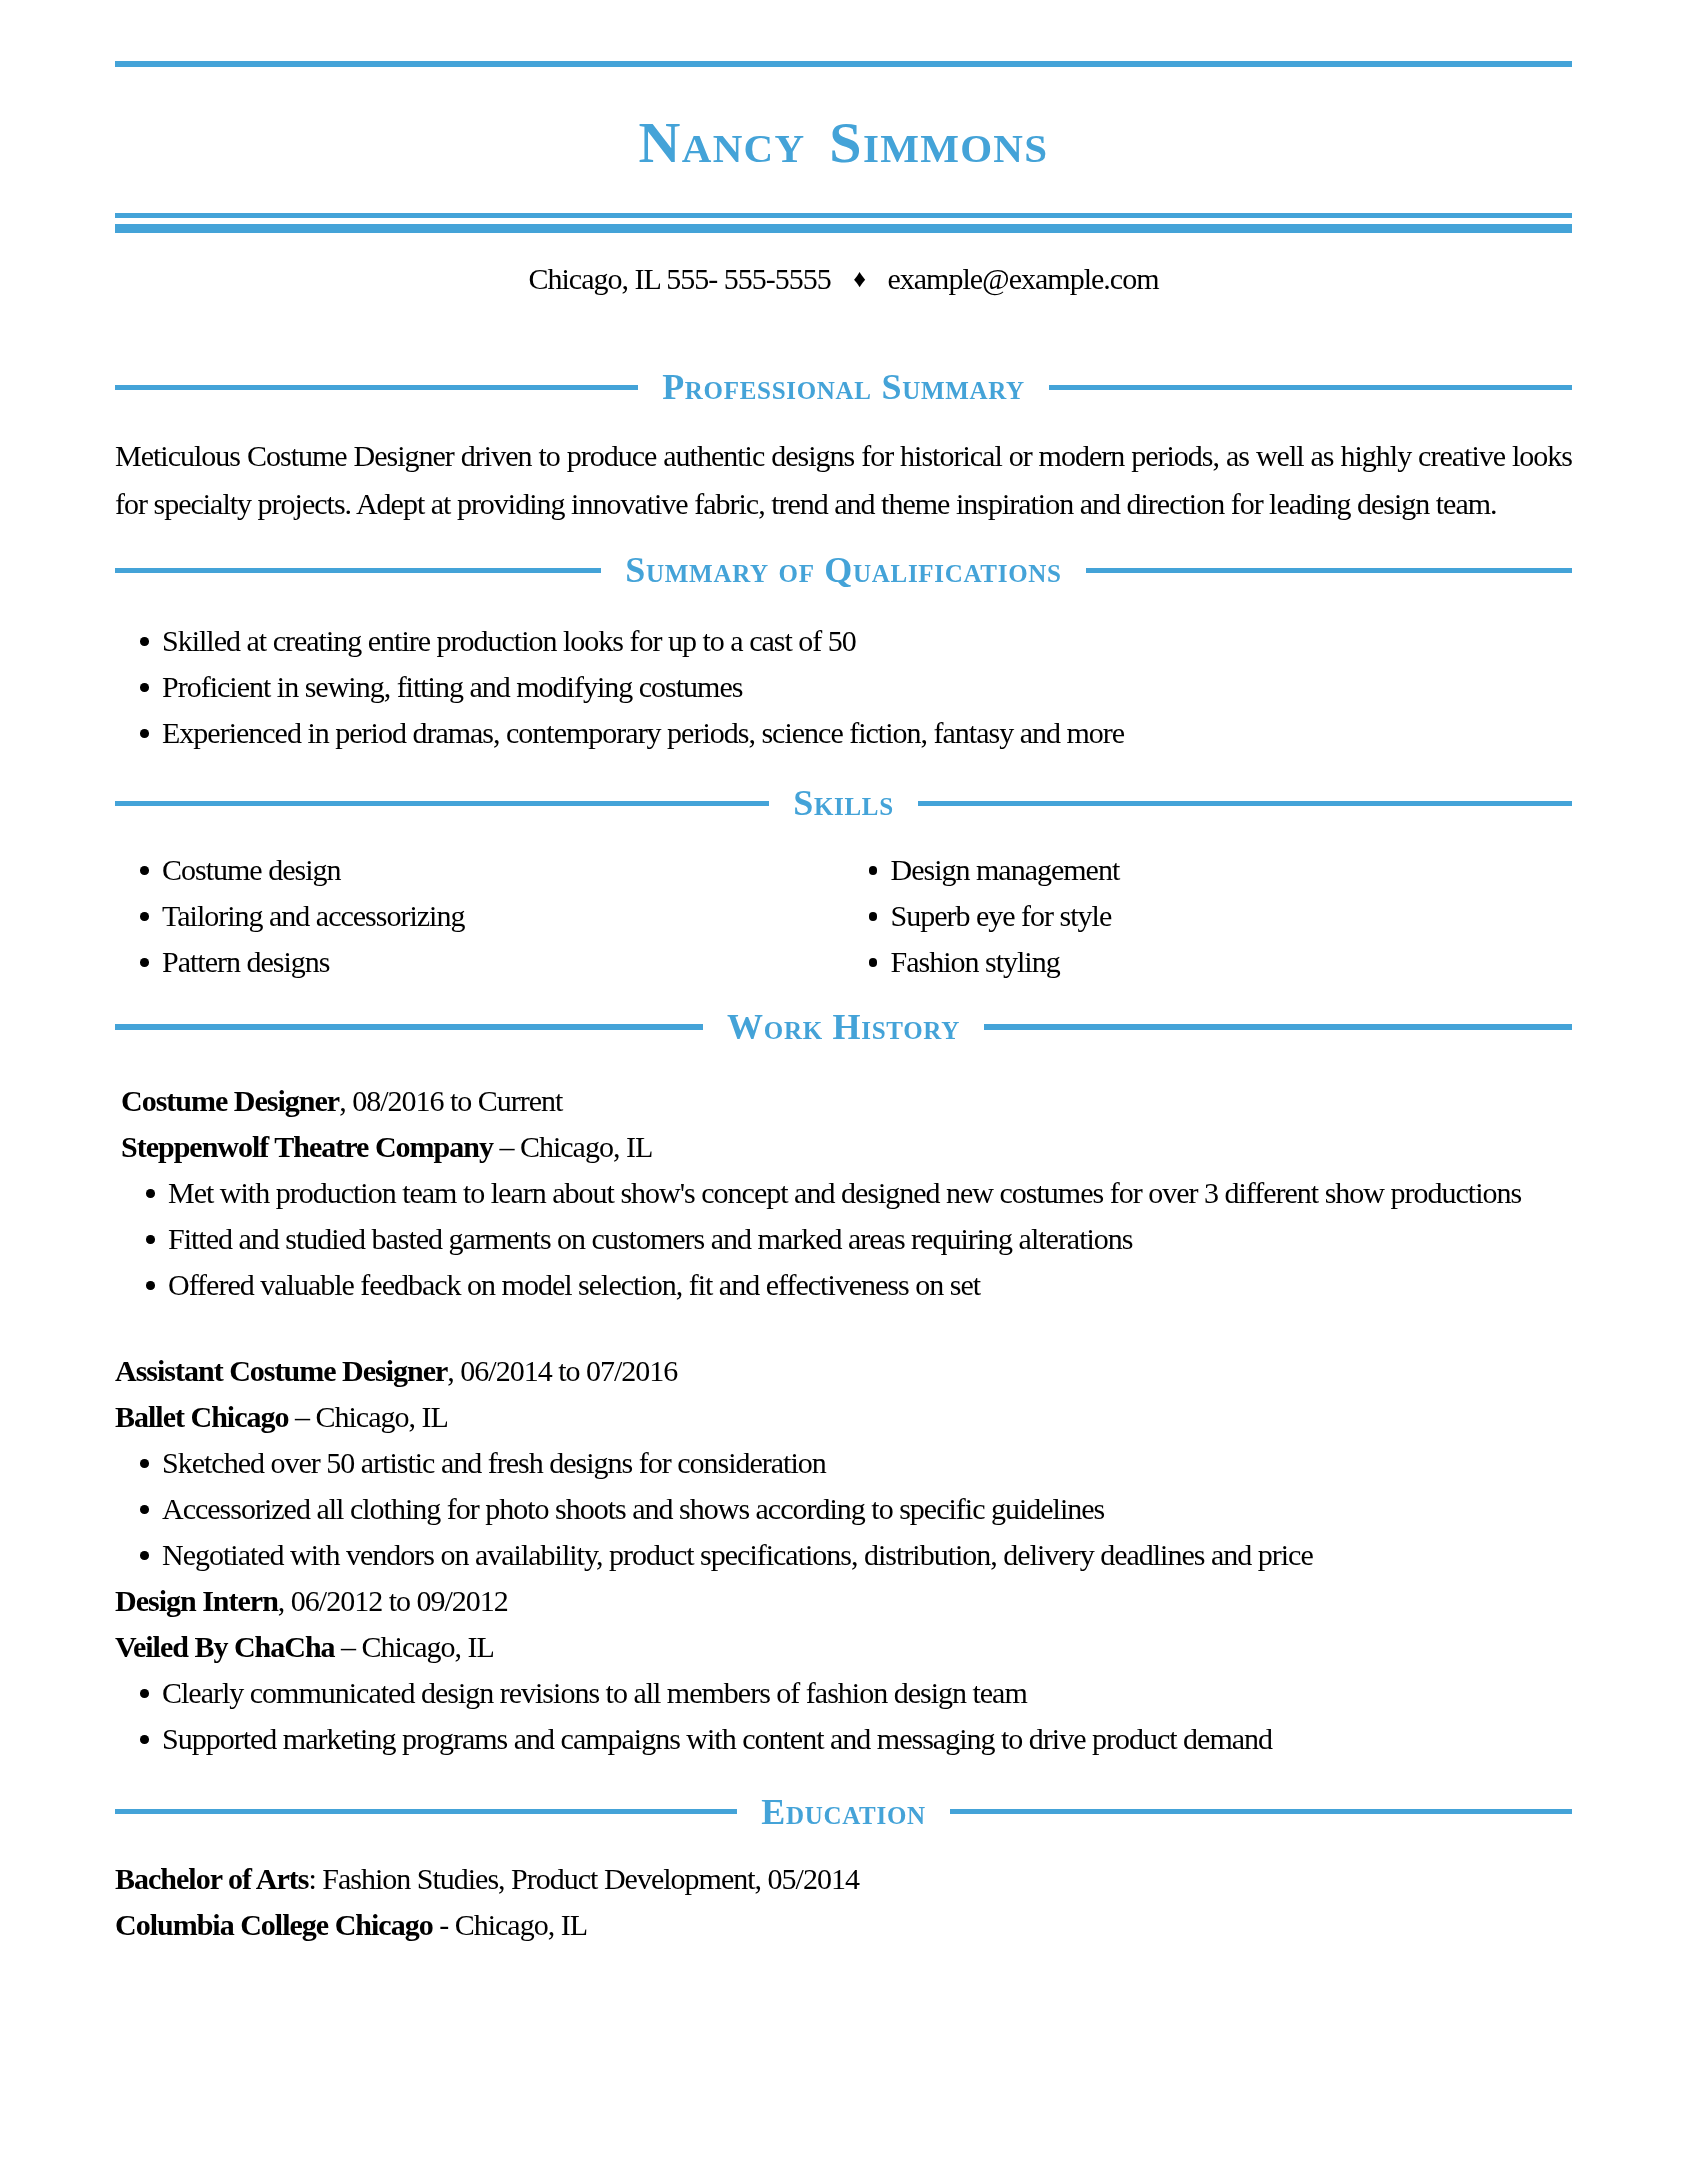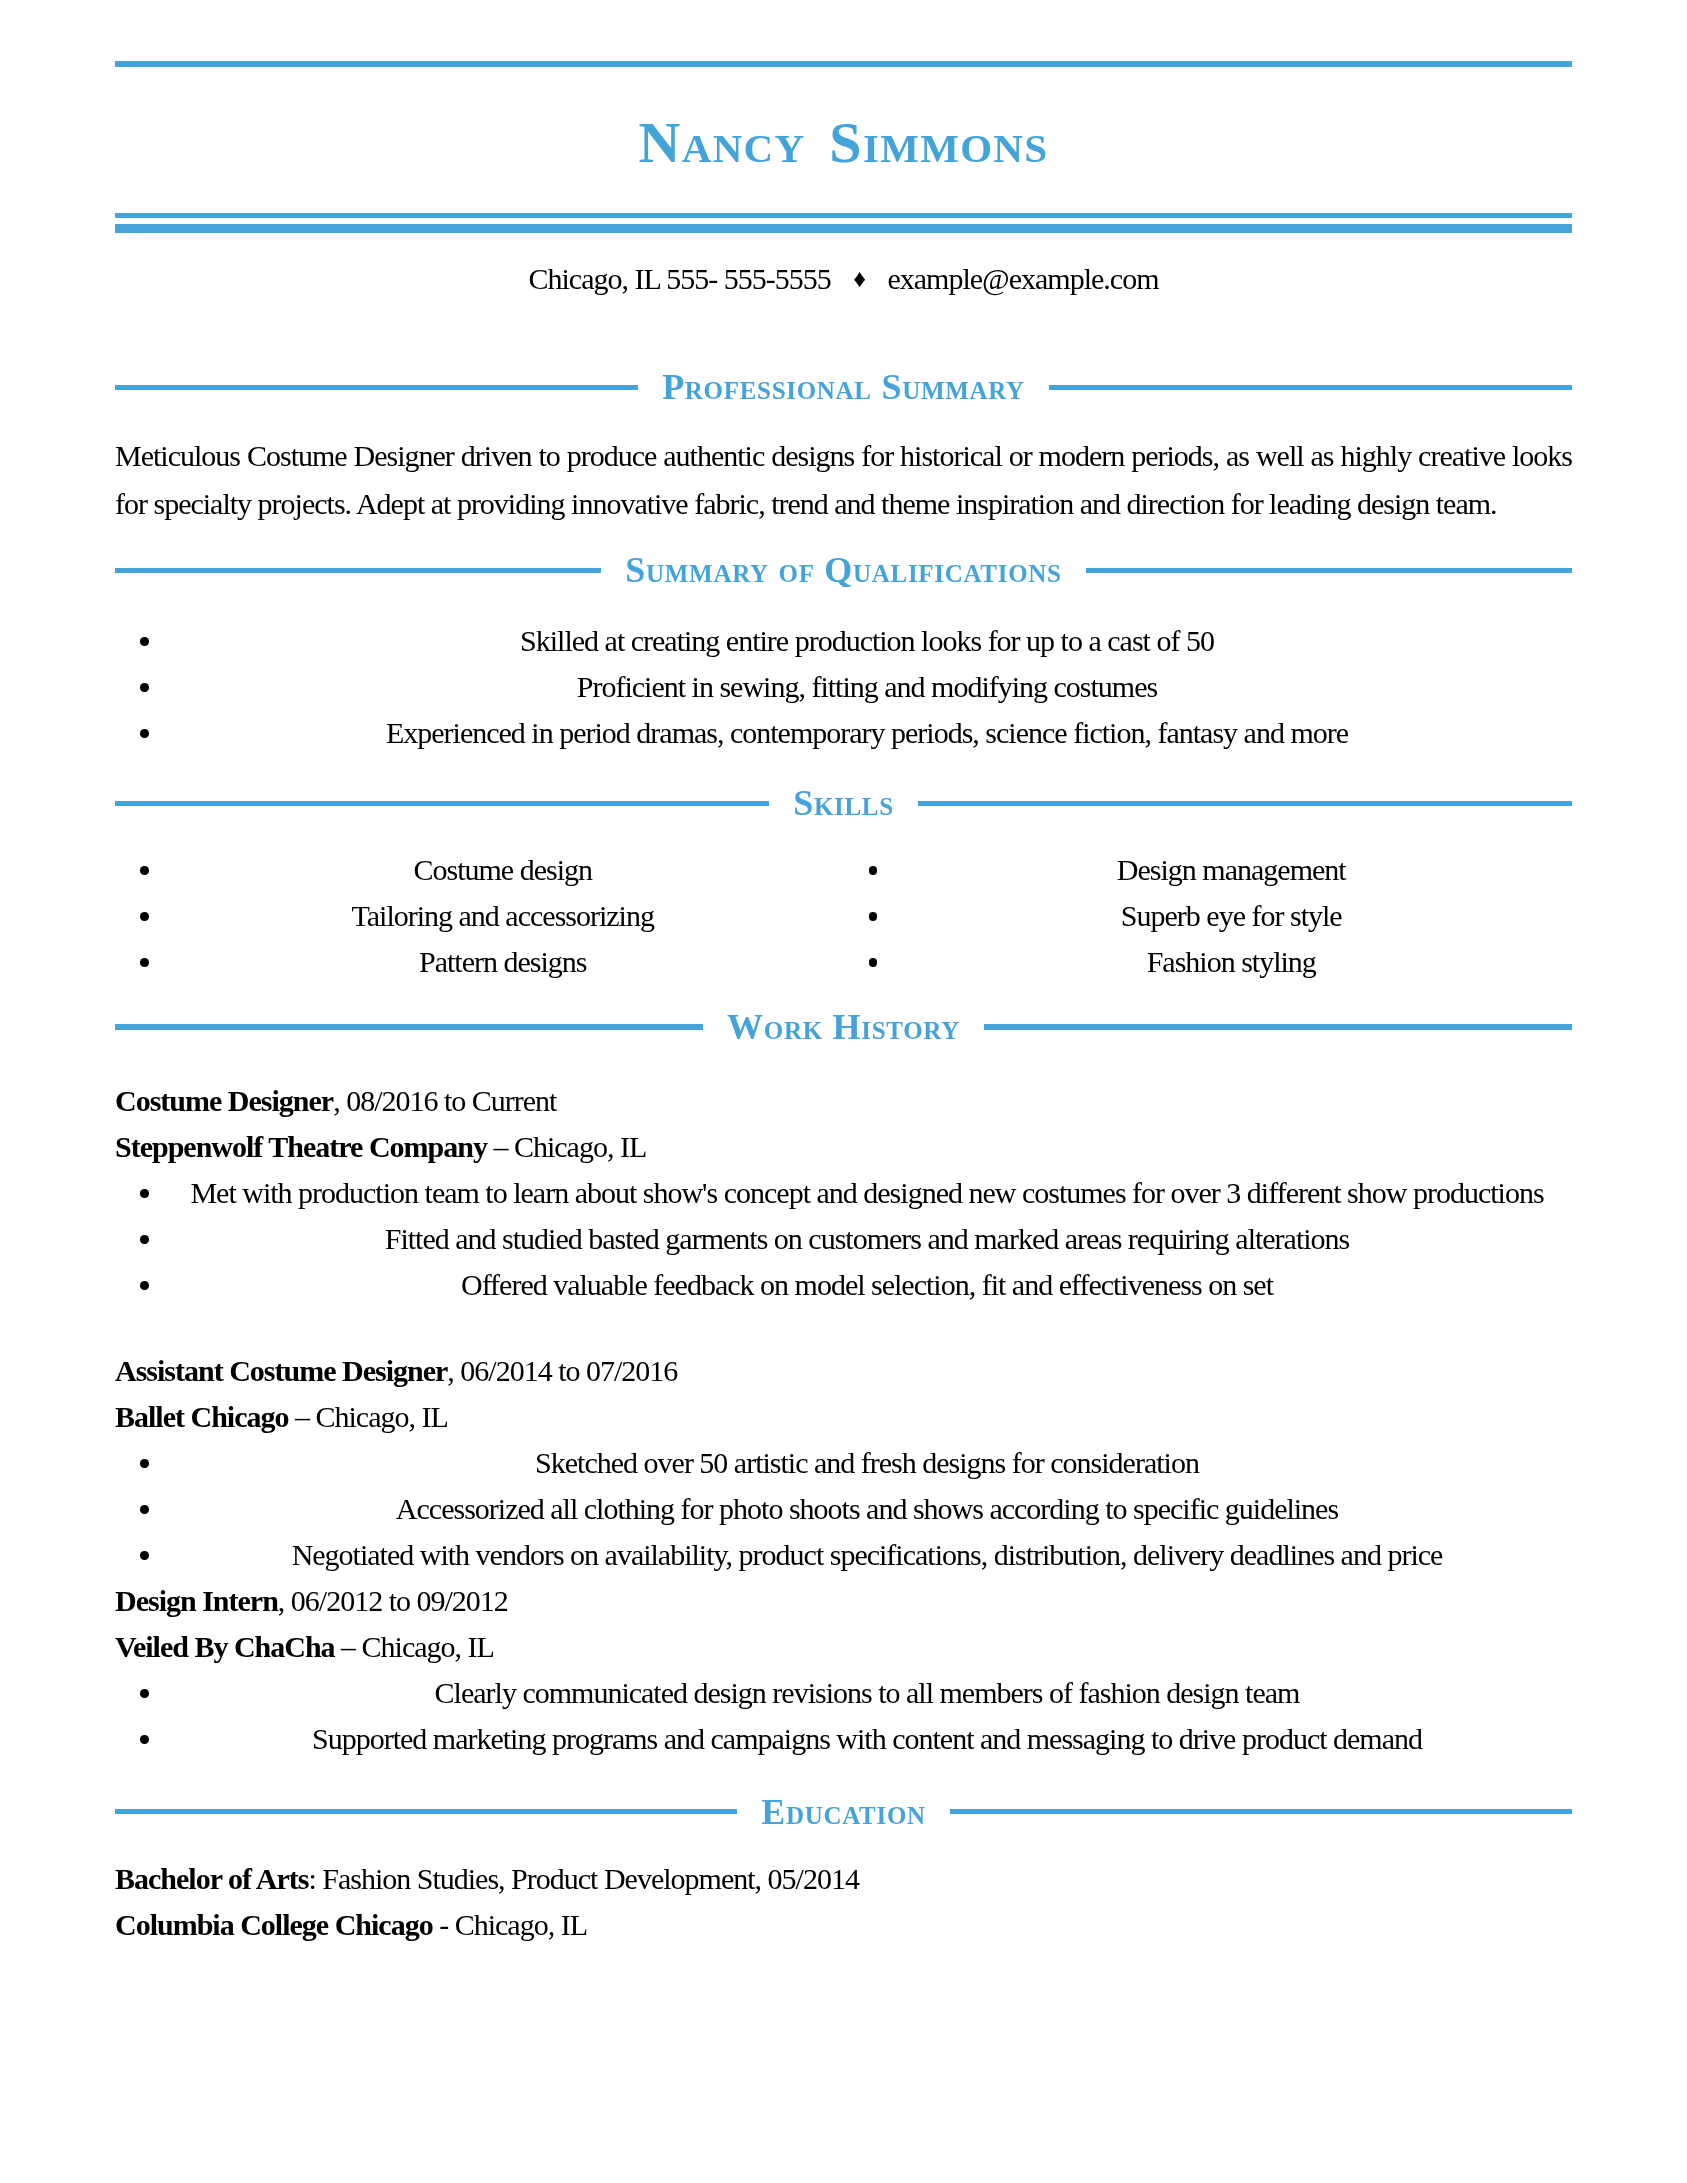--- a/index.html
+++ b/index.html
@@ -65,21 +65,21 @@
   .mt-wh  { margin-top: 14.6px; }
   .mt-ed  { margin-top: 22.5px; }
 
   
   .bodytext { font-size: 30px; letter-spacing: -1px; }
   .summary-text {
     margin-top: 18px;
     line-height: 48px;
     text-align: justify;
   }
-  ul.blist { list-style: none; text-align: center; }
+  ul.blist { list-style: none; }
   ul.blist li {
     position: relative;
     padding-left: 47px;
     line-height: 46px;
   }
   ul.blist li::before {
     content: "";
     position: absolute;
     left: 25px;
     top: 19px;
@@ -90,21 +90,21 @@
   }
   .quals  { margin-top: 21px; }
   .skills-grid {
     margin-top: 17px;
     display: grid;
     grid-template-columns: 1fr 1fr;
   }
 
   
   .job { line-height: 46px; }
-  .job-1 { margin-top: 24px; }
+  .job-1 { margin-top: 24px; margin-left: 6px; }
   .job-2 { margin-top: 40px; }
   .job-3 { }
   .job .line { line-height: 46px; }
   strong { font-weight: bold; }
 
   
   .edu-block { margin-top: 17px; line-height: 46px; }
 </style>
 </head>
 <body style="--accent: #44a3d8;">

